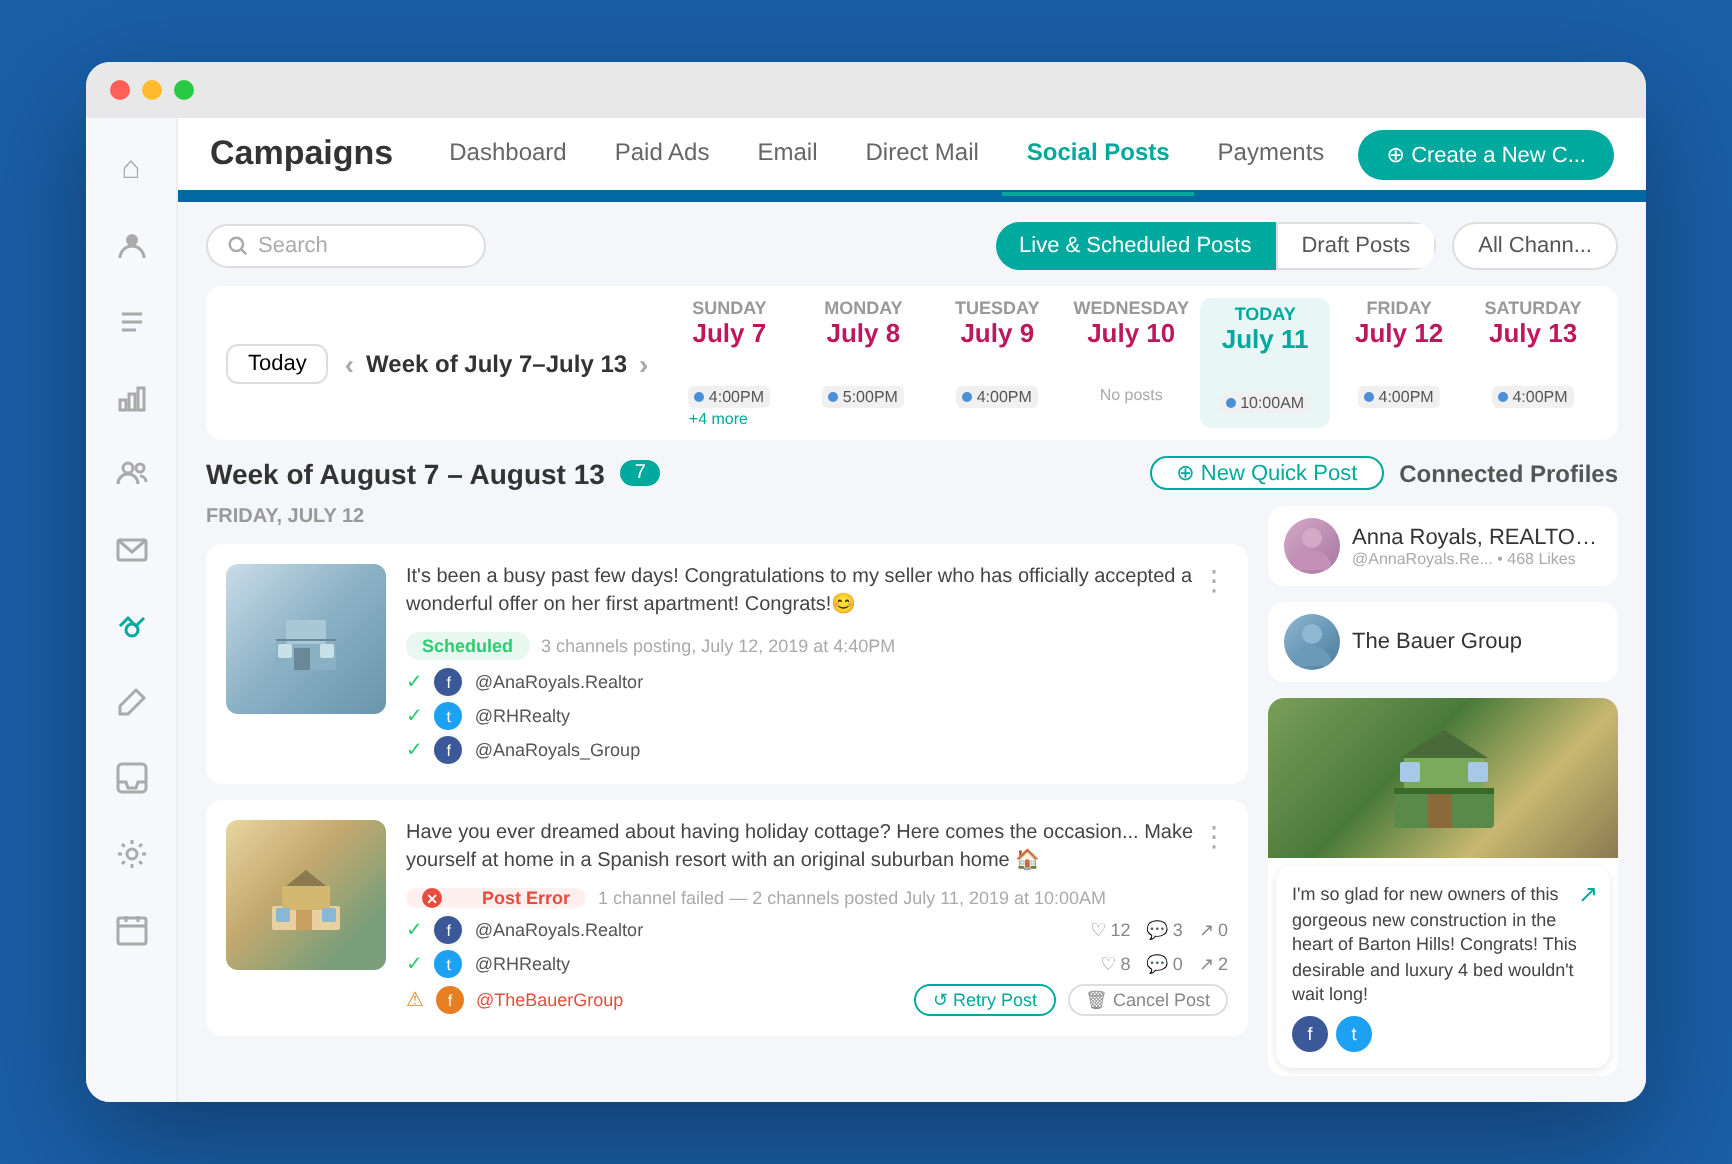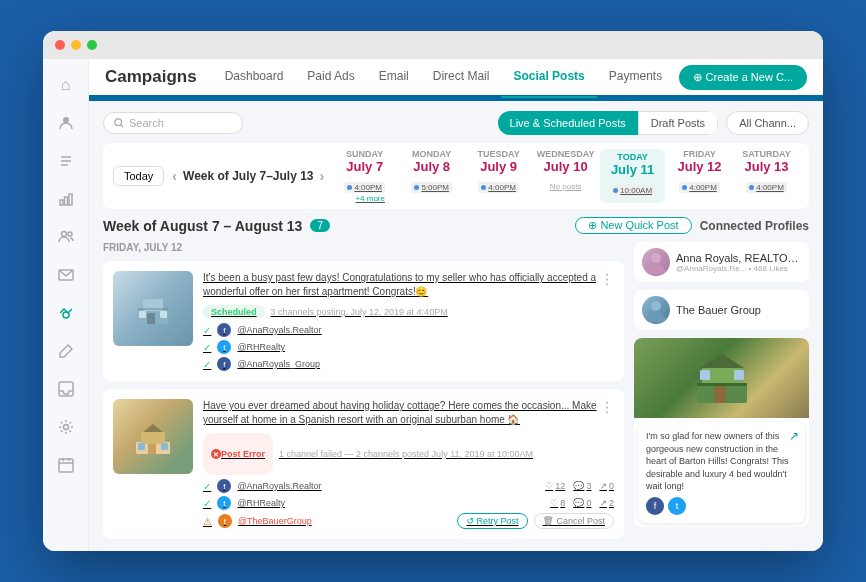--- a/index.html
+++ b/index.html
@@ -241,23 +241,22 @@
       background: #e8f7f6;
       border-radius: 6px;
       padding: 3px 4px;
     }
     .day-col.today-col .day-date {
       color: #00a99d;
     }
     .day-events {
       font-size: 9px;
       color: #555;
-      margin-top: 8px;
-      text-align: right;
-      text-decoration: underline;
+      margin-top: 19px;
+      text-align: left;
     }
     .day-events .time-tag {
       background: #f0f0f0;
       border-radius: 3px;
       padding: 1px 3px;
       font-size: 8px;
       display: flex;
       align-items: center;
       gap: 2px;
     }
@@ -348,21 +347,20 @@
     .img-cottage {
       background: linear-gradient(135deg, #e8d5a0 0%, #c4a96e 40%, #7a9e7a 80%);
       width: 100%; height: 100%;
       display: flex; align-items: center; justify-content: center;
       font-size: 20px;
     }
 
     .post-content {
       flex: 1;
       overflow: hidden;
-      text-decoration: underline;
     }
     .post-text {
       font-size: 10px;
       color: #444;
       line-height: 1.4;
       margin-bottom: 6px;
     }
     .post-meta {
       display: flex;
       align-items: center;
@@ -373,25 +371,25 @@
       background: #e8f7f0;
       color: #2ecc71;
       border-radius: 10px;
       padding: 2px 8px;
       font-size: 9px;
       font-weight: 600;
     }
     .badge-error {
       display: flex;
       align-items: center;
-      gap: 0;
+      gap: 20px;
       background: #fff0f0;
       color: #e74c3c;
       border-radius: 10px;
-      padding: 16px 8px;
+      padding: 0 8px;
       font-size: 9px;
       font-weight: 600;
     }
     .meta-text {
       font-size: 9px;
       color: #aaa;
     }
     .post-more {
       position: absolute;
       right: 10px;

